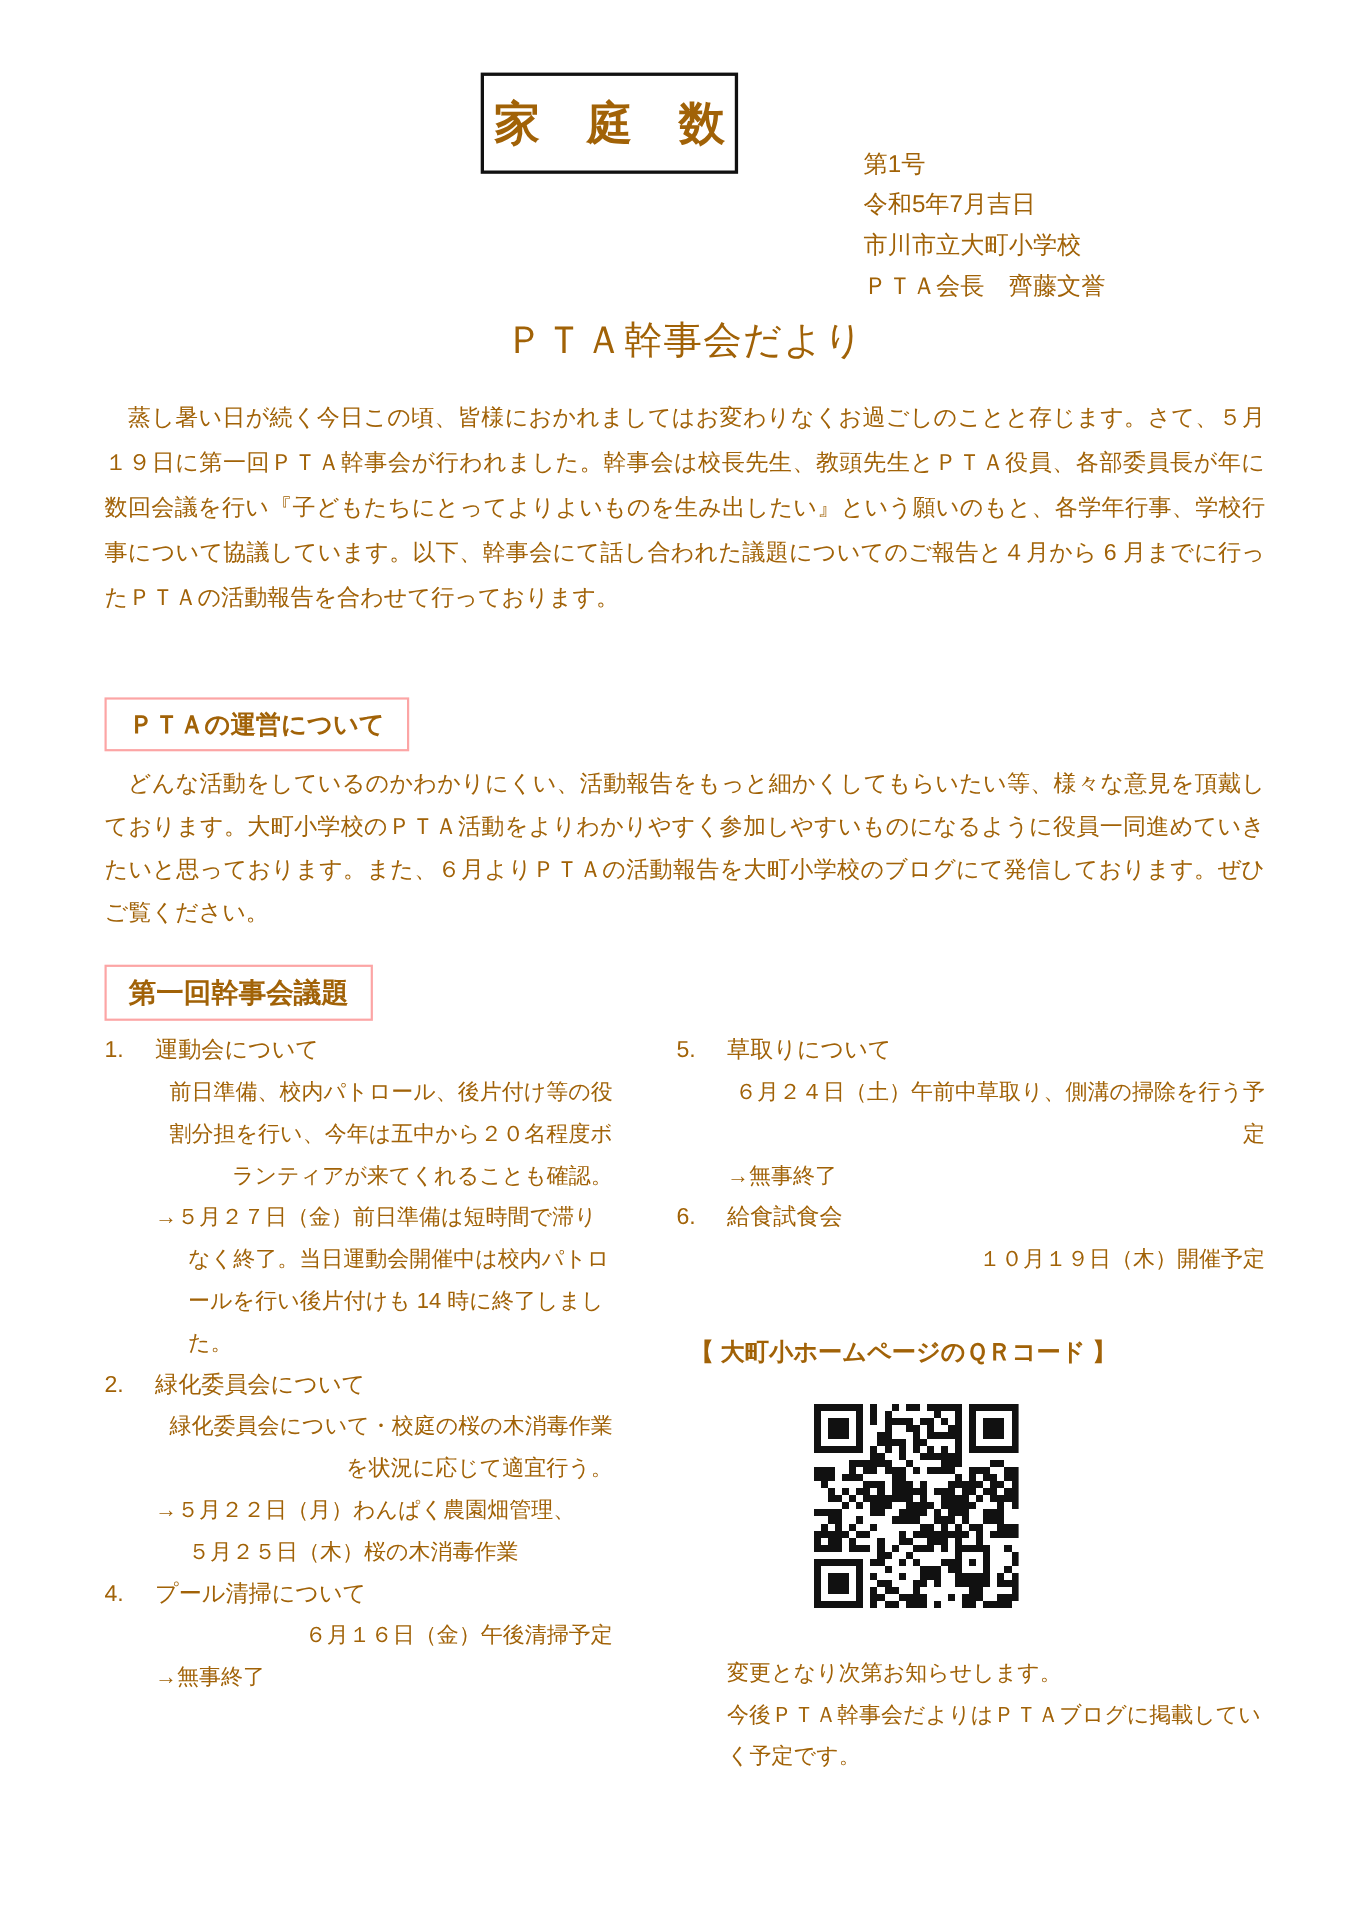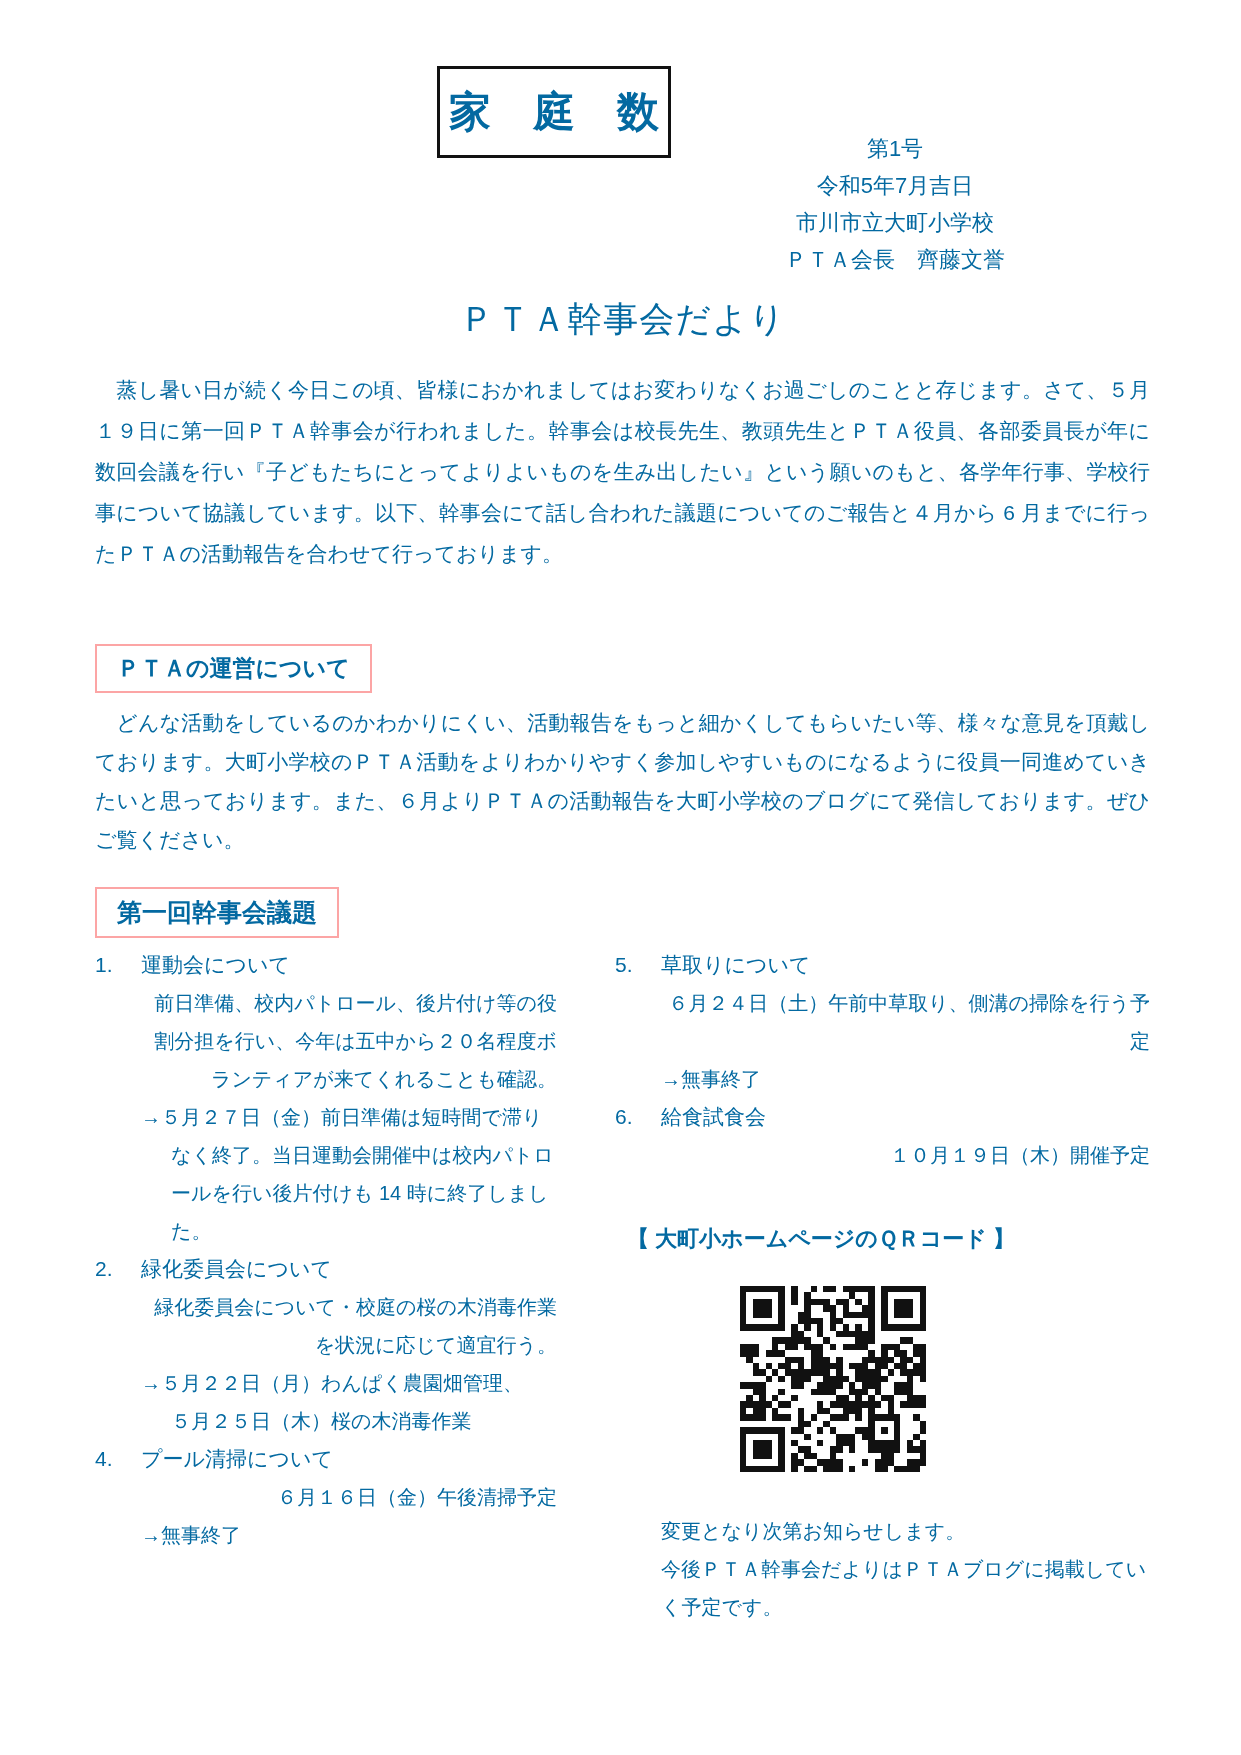--- a/index.html
+++ b/index.html
@@ -1,38 +1,37 @@
 <!DOCTYPE html>
 <html lang="ja"><head>
 <meta charset="utf-8">
 <style>
   html,body { margin:0; padding:0; background:#e9e9e9; }
   .page {
     position:relative;
     width:1241px; height:1755px;
     margin:0 auto;
     background:#ffffff;
-    color:#0369a1;
+    color:#a16207;
     font-family:"Liberation Sans","DejaVu Sans",sans-serif;
     overflow:hidden;
   }
   .katei-box {
     position:absolute; left:437px; top:66px;
     width:228px; height:86px;
     border:3px solid #111;
     text-align:center; line-height:86px;
     font-size:42px; font-weight:700;
   }
   .issue-block {
     position:absolute; left:785px; top:130px;
     font-size:22px; line-height:37px;
     white-space:nowrap;
-    text-align:center;
-  }
-  .content { position:absolute; left:95px; top:16px; width:1055px; }
+  }
+  .content { position:absolute; left:95px; top:6px; width:1055px; }
   .doc-title {
     margin:280px 0 0 0;
     text-align:center;
     font-size:35px; font-weight:500; letter-spacing:1px;
   }
   .intro {
     margin:26px 0 0 0;
     font-size:21px; line-height:41px;
     text-align:justify;
   }

